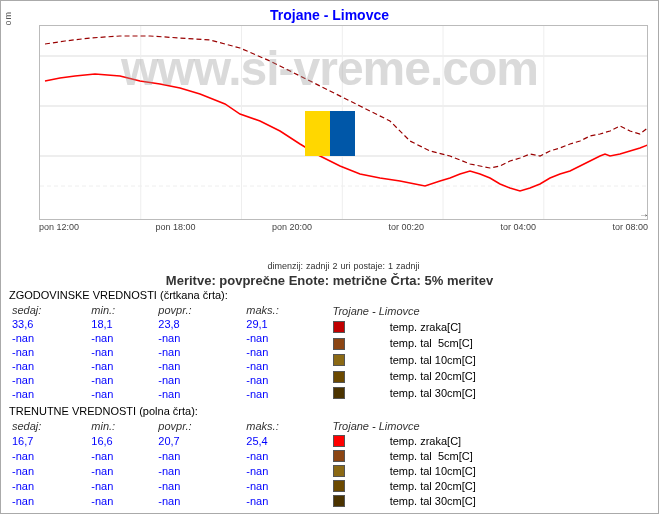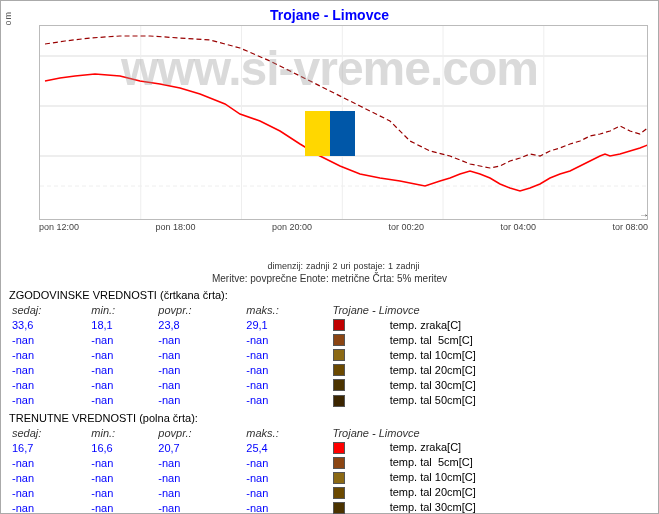--- a/index.html
+++ b/index.html
@@ -132,21 +132,21 @@
     <div style="display:flex;justify-content:center;gap:3px;margin-left:38px;margin-right:10px;font-size:9px;color:#333;padding-top:1px;margin-top:28px;">
       <span>dimenzij:</span>
       <span>zadnji</span>
       <span>2</span>
       <span>uri</span>
       <span>postaje:</span>
       <span>1</span>
       <span>zadnji</span>
     </div>
 
-    <div style="text-align:center;font-size:10px;color:#333;margin-top:2px;">Meritve: povprečne   Enote: metrične   Črta: 5% meritev</div>
+    <div style="text-align:center;font-size:13px;color:#333;margin-top:2px;font-weight:bold;">Meritve: povprečne   Enote: metrične   Črta: 5% meritev</div>
   </div>
 
   <div class="data-section">
 
     <div class="section-header">ZGODOVINSKE VREDNOSTI (črtkana črta):</div>
     <div style="display:flex;">
 
       <table class="inner-table" style="width:50%;">
         <tbody>
             <tr>
@@ -211,24 +211,20 @@
           <td><span class="color-box" style="background:#8B6914;"></span></td>
           <td>temp. tal 10cm[C]</td>
         </tr>
         <tr>
           <td><span class="color-box" style="background:#6B4900;"></span></td>
           <td>temp. tal 20cm[C]</td>
         </tr>
         <tr>
           <td><span class="color-box" style="background:#4B3300;"></span></td>
           <td>temp. tal 30cm[C]</td>
-        </tr>
-        <tr>
-          <td><span class="color-box" style="background:#3B2500;"></span></td>
-          <td>temp. tal 50cm[C]</td>
         </tr>
       </tbody>
         </table>
     </div>
 
     <div class="section-header" style="">TRENUTNE VREDNOSTI (polna črta):</div>
     <div style="display:flex;">
       <table class="inner-table" style="width:50%;">
         <tbody>
             <tr>

